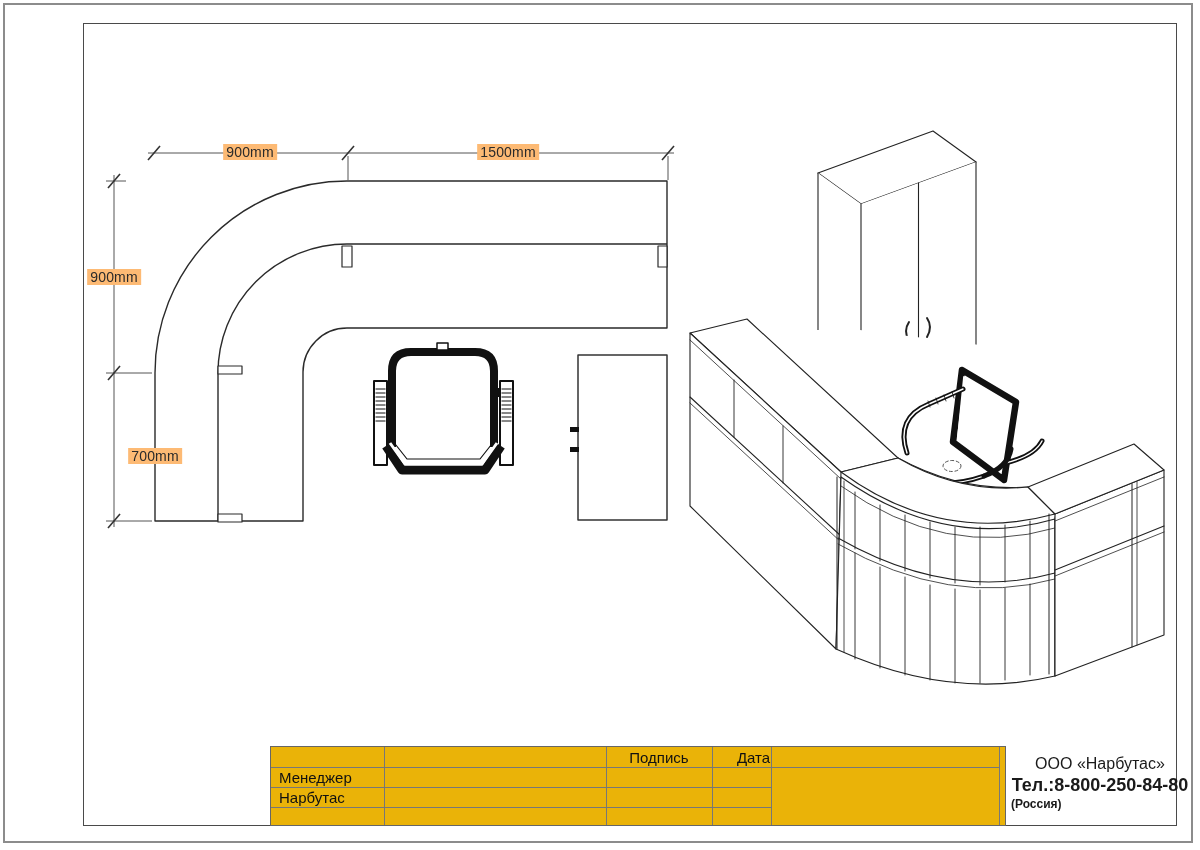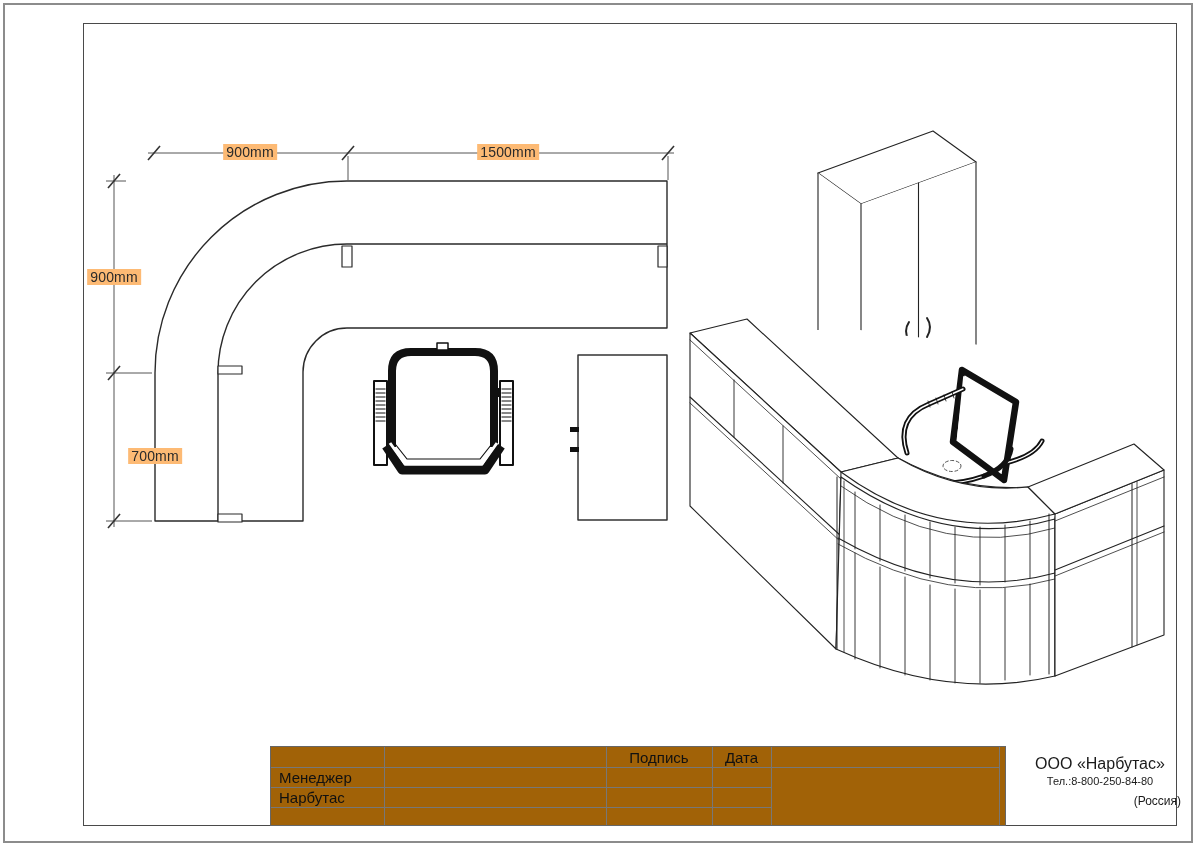--- a/index.html
+++ b/index.html
@@ -7,30 +7,30 @@
         font-family:"Liberation Sans", sans-serif;color:#1a1a1a;}
   .outer-border{position:absolute;left:3px;top:3px;width:1190px;height:840px;
         border:2px solid #8c8c8c;box-sizing:border-box;}
   .frame{position:absolute;left:83px;top:23px;width:1094px;height:803px;
         border:1.5px solid #4a4a4a;box-sizing:border-box;}
   .art{position:absolute;left:0;top:0;width:1200px;height:850px;}
   .dim-label{position:absolute;transform:translate(-50%,-50%);background:#fdba74;
         padding:0 3px;font-size:14px;color:#2a2a2a;white-space:nowrap;letter-spacing:.2px;}
   
   .tb{position:absolute;left:270px;top:746px;width:736px;height:80px;
-      border:1.5px solid #666;box-sizing:border-box;background:#a16207;font-size:15px;}
+      border:1.5px solid #666;box-sizing:border-box;background:#eab308;font-size:15px;}
   .tb .vline{position:absolute;top:0;width:1px;background:#777;}
   .tb .hline{position:absolute;left:0;height:1px;background:#777;}
   .tb .cell{position:absolute;display:flex;align-items:center;justify-content:center;
       white-space:nowrap;color:#111;}
   .tb .cell.left{justify-content:flex-start;padding-left:8px;box-sizing:border-box;}
   .company{position:absolute;left:740px;top:0;width:178px;height:78px;text-align:center;}
   .company .name{margin-top:8px;font-size:16px;}
-  .company .phone{margin-top:2px;font-size:11px;font-weight:normal;}
-  .company .country{margin-top:7px;font-size:12px;font-weight:normal;text-align:right;padding-right:8px;}
+  .company .phone{margin-top:2px;font-size:18px;font-weight:bold;}
+  .company .country{margin-top:1px;font-size:12px;font-weight:bold;text-align:left;padding-right:8px;}
 </style>
 </head>
 <body>
 
 <div class="page">
   <div class="outer-border"></div>
   <div class="frame"></div>
 
   <svg class="art" viewBox="0 0 1200 850">
 
@@ -213,21 +213,21 @@
     <div class="vline" style="left:113px;height:78px;"></div>
     <div class="vline" style="left:335px;height:78px;"></div>
     <div class="vline" style="left:441px;height:78px;"></div>
     <div class="vline" style="left:500px;height:78px;"></div>
     <div class="vline" style="left:728px;height:78px;"></div>
     <div class="hline" style="top:20px;width:728px;"></div>
     <div class="hline" style="top:40px;width:500px;"></div>
     <div class="hline" style="top:60px;width:500px;"></div>
 
     <div class="cell" style="left:335px;top:0;width:106px;height:20px;">Подпись</div>
-    <div class="cell" style="left:441px;top:0;width:59px;height:20px;">Дата</div>
+    <div class="cell" style="left:453px;top:0;width:59px;height:20px;">Дата</div>
     <div class="cell left" style="left:0;top:20px;width:113px;height:20px;">Менеджер</div>
     <div class="cell left" style="left:0;top:40px;width:113px;height:20px;">Нарбутас</div>
 
     <div class="company">
       <div class="name">ООО «Нарбутас»</div>
       <div class="phone">Тел.:8-800-250-84-80</div>
       <div class="country">(Россия)</div>
     </div>
   </div>
 </div>

